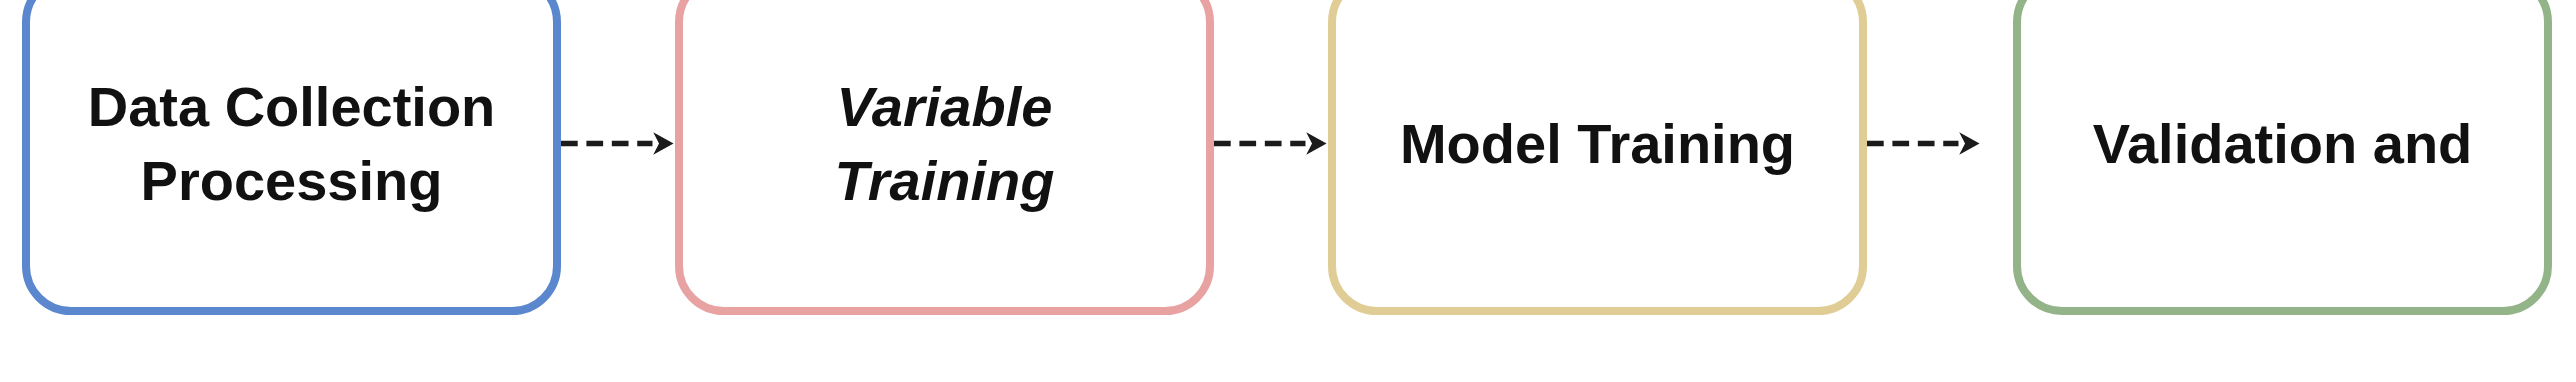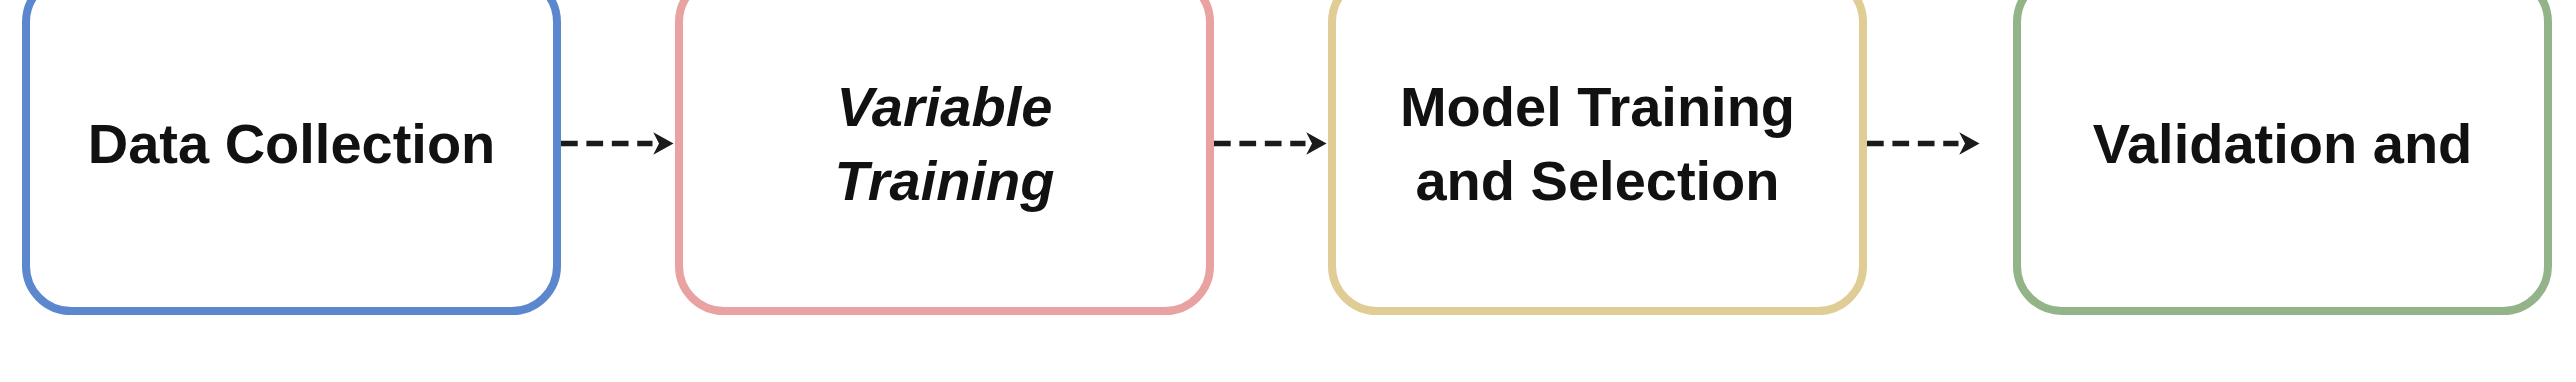--- a/index.html
+++ b/index.html
@@ -52,20 +52,21 @@
     display: block;
   }
 </style>
 </head>
 <body>
 
 <div class="flow">
 
   <div class="step" style="border-color: rgb(91, 135, 206);">
     <span class="line">Data Collection</span>
+    <span class="line">Processing</span>
   </div>
 
   <div class="arrow" style="color: rgb(27, 27, 27);">
     <svg viewBox="0 0 157 44" preserveAspectRatio="none">
       <line x1="0" y1="22" x2="126" y2="22" stroke="currentColor" stroke-width="7" stroke-dasharray="23 12"></line>
       <polygon points="127,8 155,22 127,36 135,22" fill="currentColor"></polygon>
     </svg>
   </div>
 
   <div class="step" style="border-color: rgb(233, 162, 162); font-style: italic;">
@@ -75,21 +76,20 @@
 
   <div class="arrow" style="color: rgb(27, 27, 27);">
     <svg viewBox="0 0 157 44" preserveAspectRatio="none">
       <line x1="0" y1="22" x2="126" y2="22" stroke="currentColor" stroke-width="7" stroke-dasharray="23 12"></line>
       <polygon points="127,8 155,22 127,36 135,22" fill="currentColor"></polygon>
     </svg>
   </div>
 
   <div class="step" style="border-color: rgb(224, 204, 149);">
     <span class="line">Model Training</span>
-    <span class="line">and Selection</span>
   </div>
 
   <div class="arrow" style="color: rgb(27, 27, 27);">
     <svg viewBox="0 0 157 44" preserveAspectRatio="none">
       <line x1="0" y1="22" x2="126" y2="22" stroke="currentColor" stroke-width="7" stroke-dasharray="23 12"></line>
       <polygon points="127,8 155,22 127,36 135,22" fill="currentColor"></polygon>
     </svg>
   </div>
 
   <div class="step" style="border-color: rgb(147, 179, 136); margin-left: 32px;">

